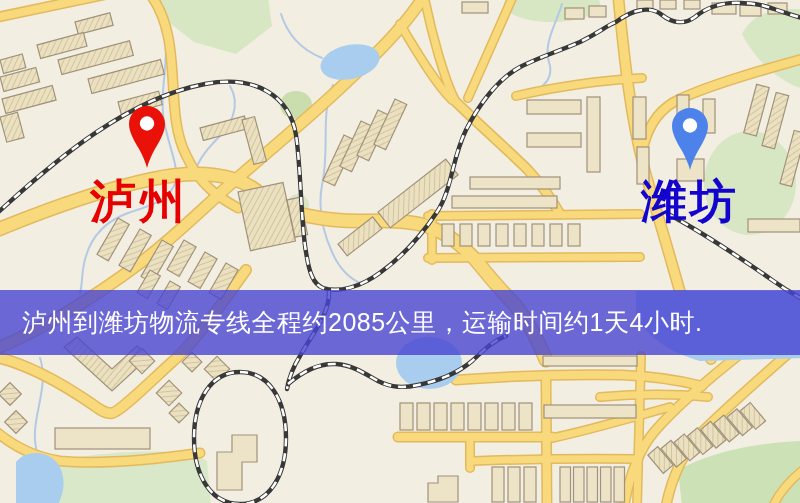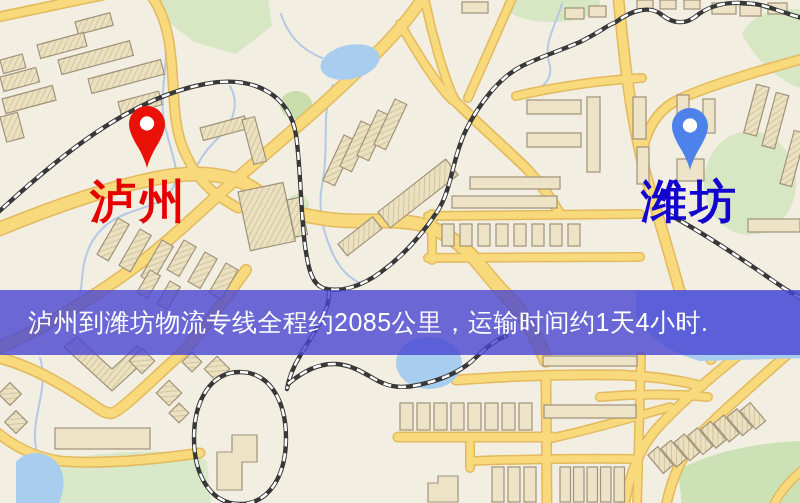--- a/index.html
+++ b/index.html
@@ -10,21 +10,21 @@
   .rf{fill:none;stroke:#f8da7d;stroke-linecap:round;stroke-linejoin:round;}
   .c7{stroke-width:10}.c8{stroke-width:11}.c9{stroke-width:12}.c10{stroke-width:13}.c12{stroke-width:15}
   .w7{stroke-width:7}.w8{stroke-width:8}.w9{stroke-width:9}.w10{stroke-width:10}.w12{stroke-width:12}
   
   .rwb{fill:none;stroke:#383838;stroke-width:4.4;stroke-linecap:round;}
   .rwd{fill:none;stroke:#ffffff;stroke-width:2.5;stroke-dasharray:8 7;stroke-linecap:butt;}
   
   .bh{fill:url(#hp);stroke:#a1927a;stroke-width:1.2;}
   .bp{fill:#ede4c8;stroke:#a1927a;stroke-width:1.2;}
   .stream{fill:none;stroke:#b4c9e4;stroke-width:2;stroke-linecap:round;}
-  .banner{position:absolute;left:0;top:290px;width:800px;height:65px;display:flex;align-items:center;box-sizing:border-box;padding-left:28px;font-size:25px;letter-spacing:0.5px;white-space:nowrap;}
+  .banner{position:absolute;left:0;top:290px;width:800px;height:65px;display:flex;align-items:center;box-sizing:border-box;padding-left:22px;font-size:25px;letter-spacing:0.5px;white-space:nowrap;}
   .citylabel{font-family:"Liberation Serif",serif;font-weight:bold;font-size:46px;letter-spacing:3px;}
 </style>
 </head>
 <body>
 
 <div class="stage">
   <svg width="800" height="503" viewBox="0 0 800 503">
     <defs>
       <pattern id="hp" width="5" height="5" patternUnits="userSpaceOnUse" patternTransform="rotate(40)">
         <rect width="5" height="5" fill="#ebe1c1"></rect>

